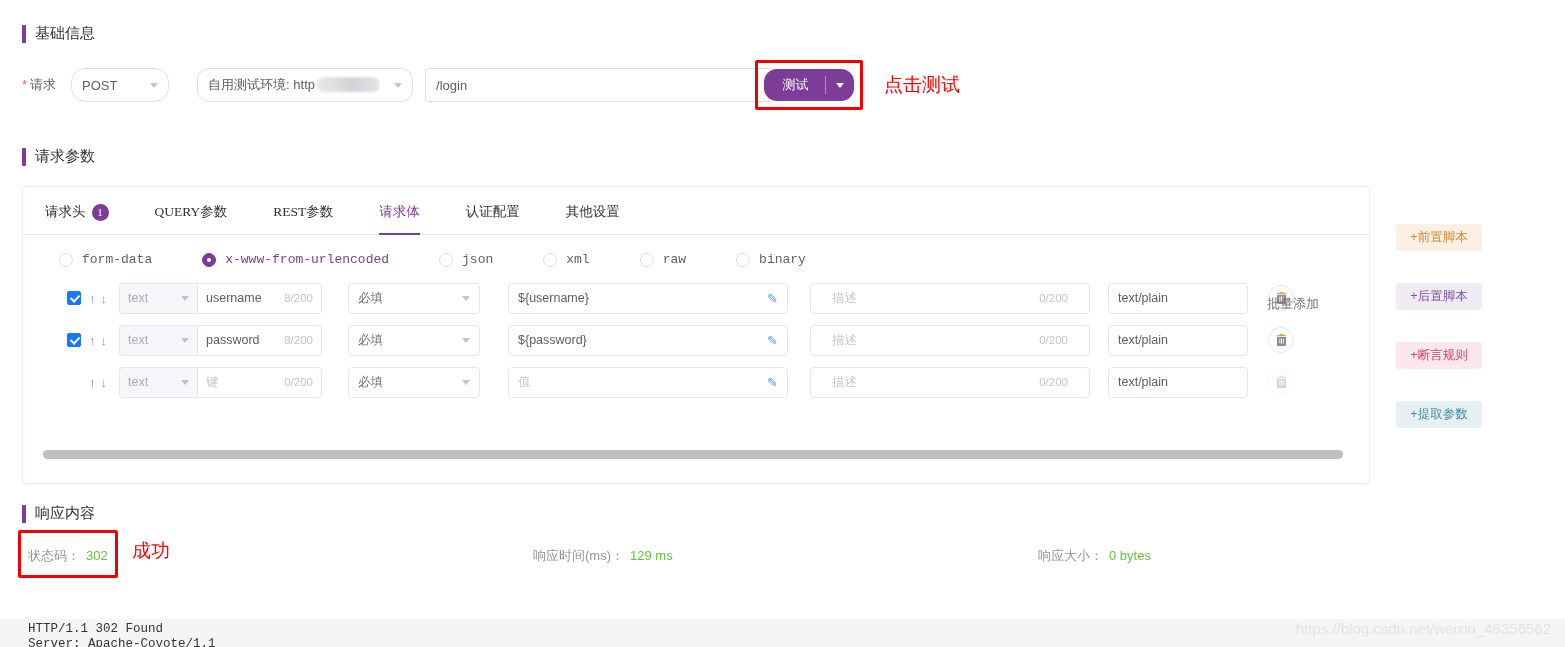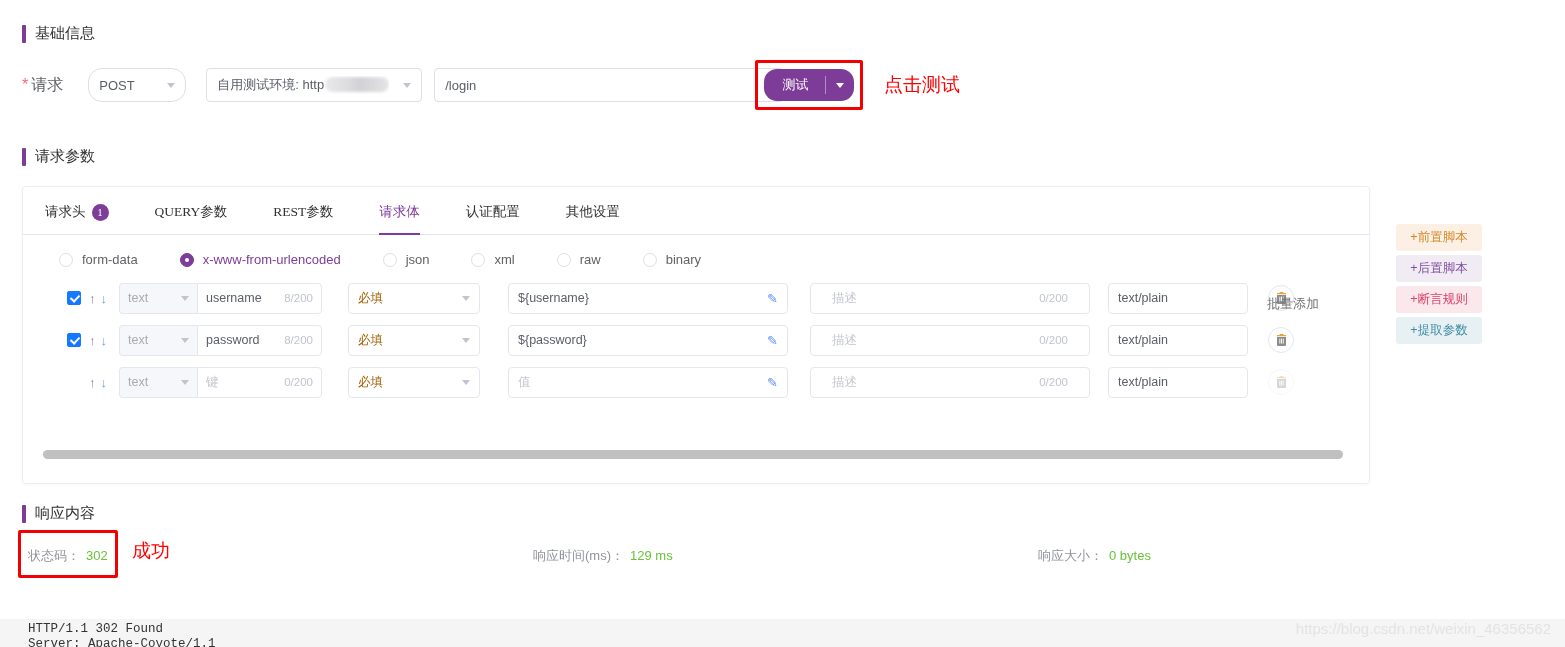--- a/index.html
+++ b/index.html
@@ -35,23 +35,23 @@
 
   
   .req-row {
     position: absolute;
     left: 22px; top: 68px;
     display: flex;
     align-items: center;
     gap: 0;
   }
   .req-label {
-    font-size: 16px;
+    font-size: 13px;
     color: #606266;
-    margin-right: 25px;
+    margin-right: 15px;
     white-space: nowrap;
   }
   .req-star { color: #f56c6c; margin-right: 3px; }
 
   .field {
     height: 34px;
     border: 1px solid #dcdfe6;
     border-radius: 4px;
     background: #fff;
     display: flex;
@@ -67,21 +67,21 @@
   .select-val { white-space: nowrap; overflow: hidden; }
   .caret {
     width: 0; height: 0;
     border-left: 4px solid transparent;
     border-right: 4px solid transparent;
     border-top: 5px solid #c0c4cc;
     margin-left: 10px;
     flex: none;
   }
   #method-select { width: 98px; border-radius: 14px; }
-  #env-select { width: 216px; margin-left: 20px; }
+  #env-select { width: 216px; margin-left: 28px; border-radius: 12px; }
   #path-input { width: 350px; margin-left: 12px; color: #5a5e66; }
 
   .blurred {
     display: inline-block;
     width: 64px; height: 15px;
     border-radius: 8px;
     background: linear-gradient(90deg,#e9e9ec 0%, #dcdcdf 36%, #d2d2d6 55%, #e4e4e7 100%);
     filter: blur(1.4px);
     vertical-align: -3px;
     margin-left: 1px;
@@ -189,21 +189,22 @@
     align-items: center;
     justify-content: center;
     padding: 0 5px;
   }
 
   
   .radios {
     display: flex;
     align-items: center;
     padding: 17px 0 0 36px;
-    gap: 0;
+    gap: 8px;
+    font-family: Liberation Mono, monospace;
   }
   .radio {
     display: flex;
     align-items: center;
     gap: 9px;
     margin-right: 42px;
     font-size: 13px;
     color: #606266;
     cursor: pointer;
     white-space: nowrap;
@@ -315,21 +316,21 @@
     width: 132px; height: 31px;
     margin-left: 26px;
     border: 1px solid #e4e7ed;
     border-radius: 4px;
     background: #fff;
     display: flex;
     align-items: center;
     justify-content: space-between;
     padding: 0 9px;
     font-size: 12.5px;
-    color: #a16207;
+    color: #737373;
     flex: none;
     cursor: pointer;
   }
   .val-input {
     width: 280px; height: 31px;
     margin-left: 28px;
     border: 1px solid #e4e7ed;
     border-radius: 4px;
     background: #fff;
     display: flex;
@@ -391,21 +392,21 @@
     border-radius: 5px;
     cursor: pointer;
   }
 
   
   .side-btns {
     position: absolute;
     left: 1396px; top: 224px;
     display: flex;
     flex-direction: column;
-    gap: 4px;
+    gap: 32px;
   }
   .side-btn {
     width: 86px; height: 27px;
     border-radius: 3px;
     font-size: 12.5px;
     display: flex;
     align-items: center;
     justify-content: center;
     cursor: pointer;
     white-space: nowrap;

